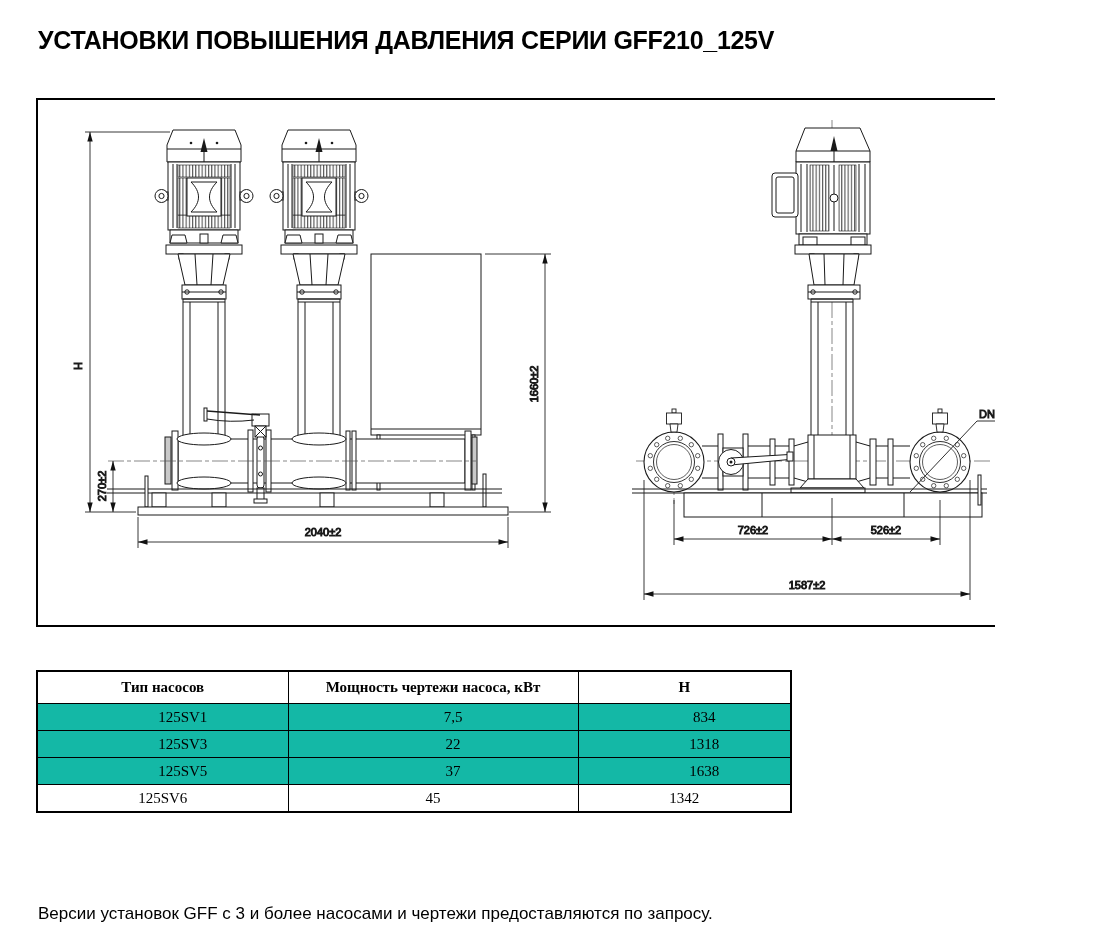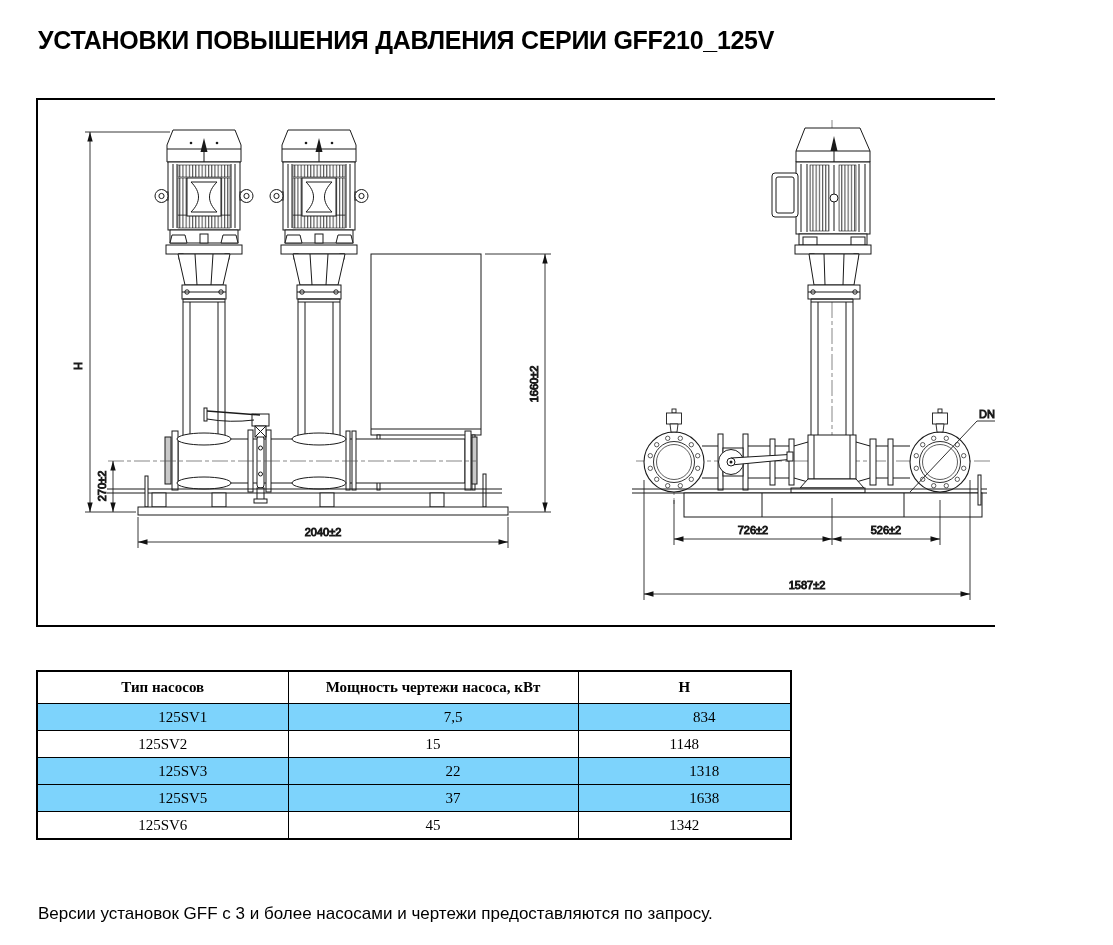--- a/index.html
+++ b/index.html
@@ -9,21 +9,21 @@
          letter-spacing:-0.3px;white-space:nowrap;}
   .drawing{position:absolute;left:36px;top:98px;width:1002px;height:525px;
            border:2px solid #000;background:#fff;}
   .drawing svg{display:block;width:100%;height:100%;}
   .table-wrap{position:absolute;left:36px;top:670px;}
   table{border-collapse:collapse;border:2px solid #000;table-layout:fixed;width:754px;
         font-family:Liberation Serif, serif;font-size:15px;}
   th,td{border:1px solid #000;text-align:center;padding:0;}
   th{height:31px;font-weight:bold;}
   td{height:26px;}
-  tr.shade td{background:#7dd3fc;padding-left:40px;}
+  tr.shade td{background:#14b8a6;padding-left:40px;}
   .footer{position:absolute;left:38px;top:892px;font-size:17px;white-space:nowrap;margin-top:12px;}
   text{font-family:"Liberation Sans",sans-serif;font-size:11px;fill:#1a1a1a;}
 </style>
 </head>
 <body>
 
 <div class="page">
 
   <div class="title">УСТАНОВКИ ПОВЫШЕНИЯ ДАВЛЕНИЯ СЕРИИ GFF210_125V</div>
 
@@ -318,25 +318,20 @@
           <th>Мощность чертежи насоса, кВт</th>
           <th>Н</th>
         </tr>
       </thead>
       <tbody>
         <tr class="shade">
           <td>125SV1</td>
           <td>7,5</td>
           <td>834</td>
         </tr>
-        <tr>
-          <td>125SV2</td>
-          <td>15</td>
-          <td>1148</td>
-        </tr>
         <tr class="shade">
           <td>125SV3</td>
           <td>22</td>
           <td>1318</td>
         </tr>
         <tr class="shade">
           <td>125SV5</td>
           <td>37</td>
           <td>1638</td>
         </tr>

